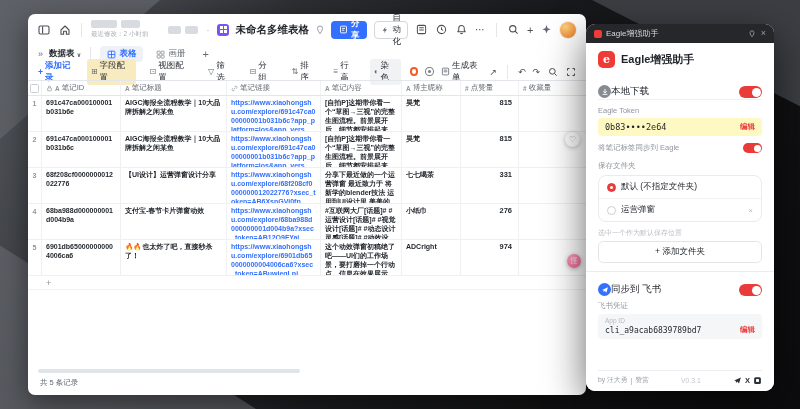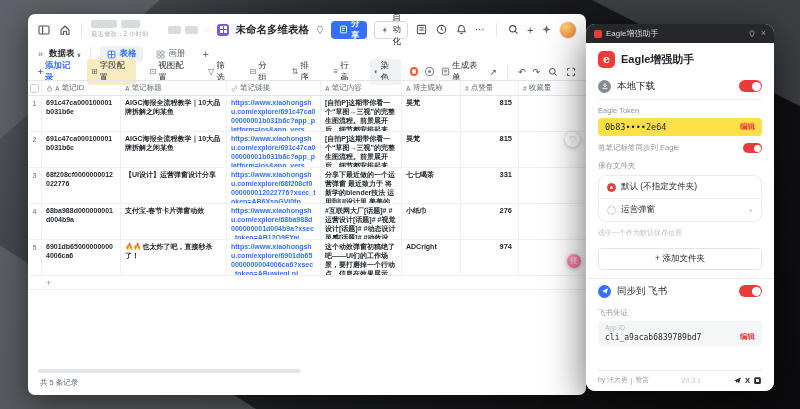--- a/index.html
+++ b/index.html
@@ -103,51 +103,51 @@
   .ptitle .mini-logo{width:8px;height:8px;border-radius:2px;background:#ee3b38;}
   .ptitle .t{font-size:8px;color:#d8d9da;}
   .ptitle .sp{flex:1;}
   .ptitle .pi{color:#9a9b9e;width:9px;height:9px;}
   .ptitle .x{color:#9a9b9e;font-size:9px;line-height:1;}
   .pbody{flex:1;background:#fff;padding:8px 12px 6px;display:flex;flex-direction:column;overflow:hidden;}
   .phead{display:flex;align-items:center;gap:6px;margin-bottom:6px;}
   .eagle-logo{width:17px;height:17px;border-radius:5px;background:#ee3b38;display:grid;place-items:center;
     color:#fff;font-weight:700;font-size:11px;font-family:"DejaVu Serif",serif;}
   .ptitle-big{font-size:11px;font-weight:700;color:#1f2329;}
-  .prow{display:flex;align-items:center;gap:6px;height:24px;}
+  .prow{display:flex;align-items:flex-end;height:24px;}
   .prow .lbl{font-size:9.5px;color:#1f2329;}
   .prow .sp{flex:1;}
   .circ{width:13px;height:13px;border-radius:50%;display:grid;place-items:center;color:#fff;font-size:8px;flex:none;}
   .circ.gray{background:#868b92;}
   .circ.blue{background:#3370ff;}
   .toggle{width:23px;height:12px;border-radius:7px;background:#d9dce0;position:relative;flex:none;}
   .toggle.on{background:#ea3b3b;}
   .toggle::after{content:"";position:absolute;top:1.5px;left:1.5px;width:9px;height:9px;border-radius:50%;background:#fff;}
   .toggle.on::after{left:auto;right:1.5px;}
   .toggle.sm{width:19px;height:10px;}
   .toggle.sm::after{width:7px;height:7px;}
   .hdiv{border-top:1px solid #f0f1f3;margin:1px 0;}
   .flabel{font-size:7.5px;color:#8f959e;margin-top:5px;}
-  .field{margin-top:3px;background:#fde047;border-radius:4px;padding:4px 7px;display:flex;align-items:center;}
+  .field{margin-top:3px;background:#fef9c3;border-radius:4px;padding:4px 7px;display:flex;align-items:center;}
   .field .val{font-size:8.5px;color:#1f2329;font-family:"DejaVu Sans Mono",monospace;}
   .field .edit{margin-left:auto;font-size:7.5px;color:#ea3b3b;font-weight:600;}
   .tagrow{display:flex;align-items:center;margin-top:7px;}
   .tagrow .lbl{font-size:7.5px;color:#8f959e;}
   .tagrow .sp{flex:1;}
   .optbox{margin-top:4px;border:1px solid #e9ebee;border-radius:8px;overflow:hidden;}
   .opt{display:flex;align-items:center;gap:5px;height:22px;padding:0 8px;}
   .opt + .opt{border-top:1px solid #f0f1f3;}
   .radio{width:9px;height:9px;border-radius:50%;border:1px solid #c9cdd4;box-sizing:border-box;flex:none;display:grid;place-items:center;}
   .radio.on{border:1px solid #ea3b3b;background:#ea3b3b;}
   .radio.on::after{content:"";width:3px;height:3px;border-radius:50%;background:#fff;}
   .opt .ol{font-size:8.5px;color:#1f2329;}
   .opt .sp{flex:1;}
   .opt .rm{color:#b8bcc2;font-size:8px;}
   .hint{font-size:7px;color:#b9bec6;margin-top:6px;}
-  .addbtn{margin-top:10px;border:1px solid #e2e4e8;border-radius:5px;height:20px;display:grid;place-items:center;
+  .addbtn{margin-top:3px;border:1px solid #e2e4e8;border-radius:5px;height:20px;display:grid;place-items:center;
     font-size:8.5px;color:#1f2329;}
   .secdiv{border-top:1px solid #ececf0;margin:8px -12px 0;}
   .appfield{margin-top:3px;background:#f5f6f7;border-radius:4px;padding:3px 7px 4px;display:flex;flex-direction:column;gap:1px;}
   .appfield .k{font-size:6.5px;color:#b5b9bf;}
   .appfield .vrow{display:flex;align-items:center;}
   .appfield .v{font-size:8px;color:#1f2329;font-family:"DejaVu Sans Mono",monospace;}
   .appfield .edit{margin-left:auto;font-size:7.5px;color:#ea3b3b;font-weight:600;}
   .pfoot{margin-top:auto;border-top:1px solid #ececf0;padding-top:4px;display:flex;align-items:center;gap:3px;
     font-size:6.8px;color:#9aa0a6;}
   .pfoot .ver{color:#c3c7cc;margin:0 auto;}

